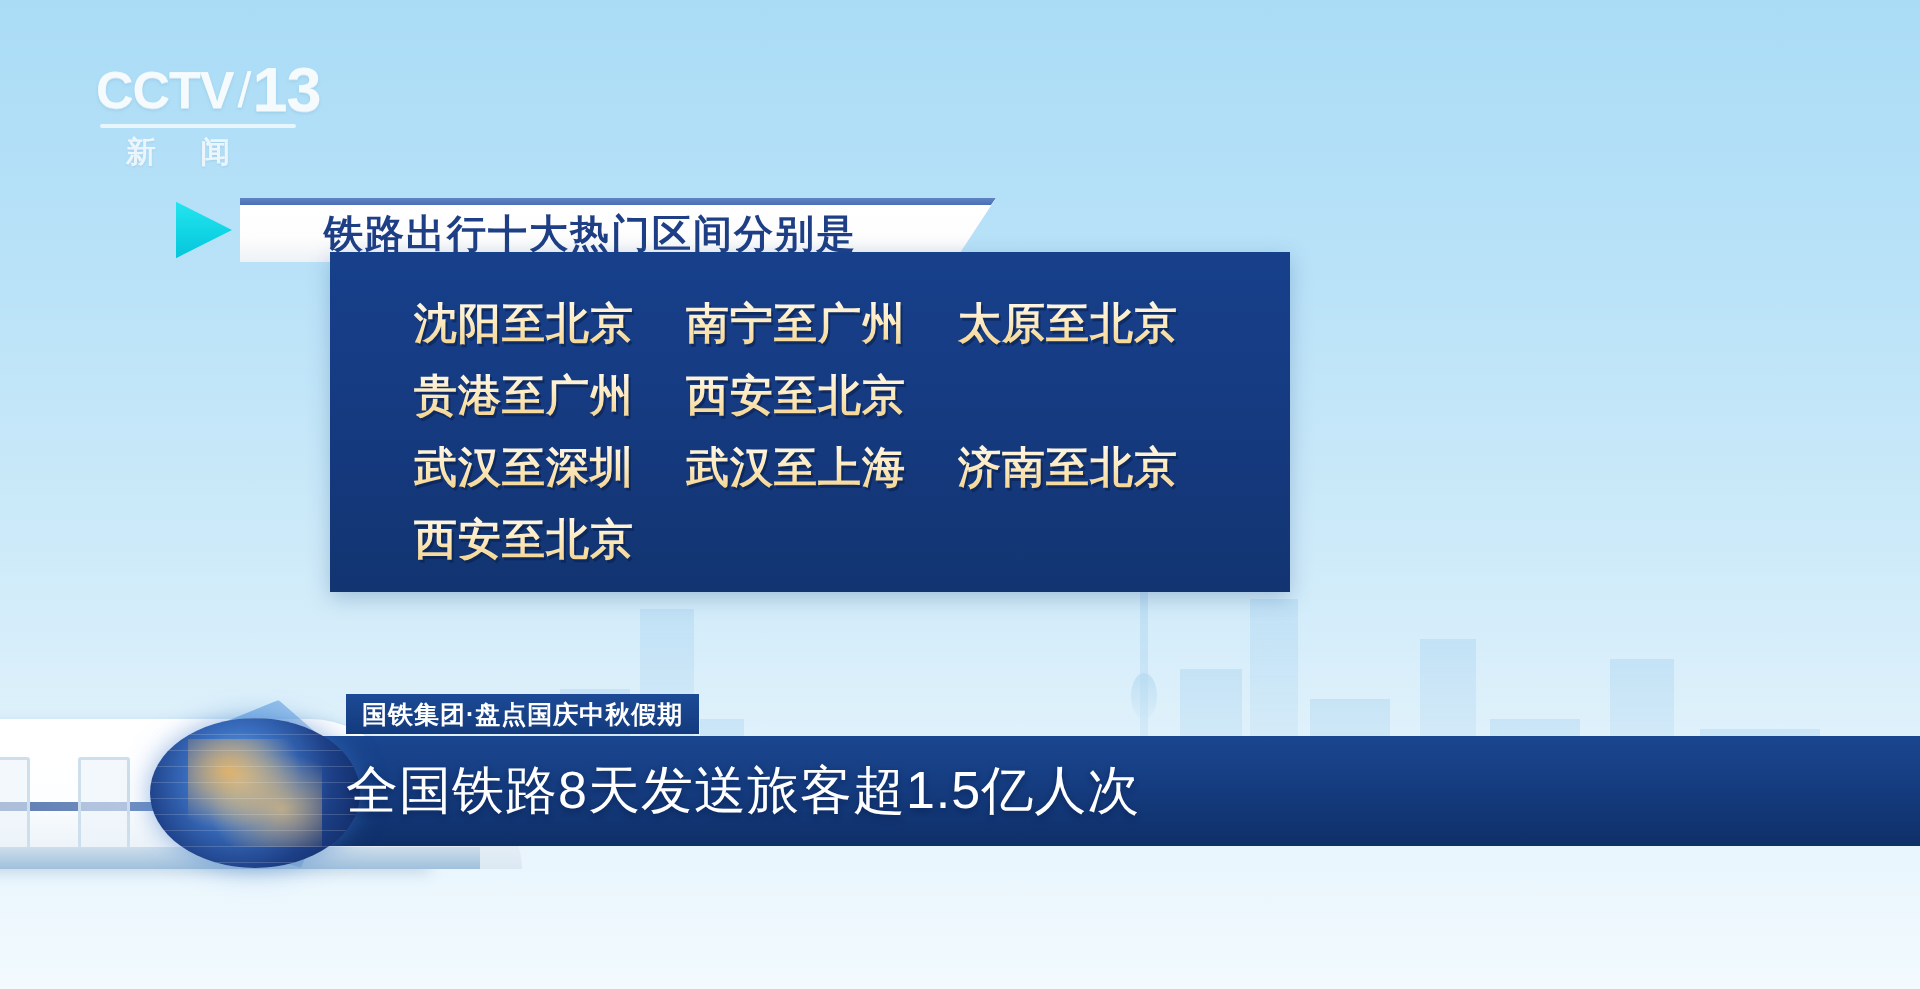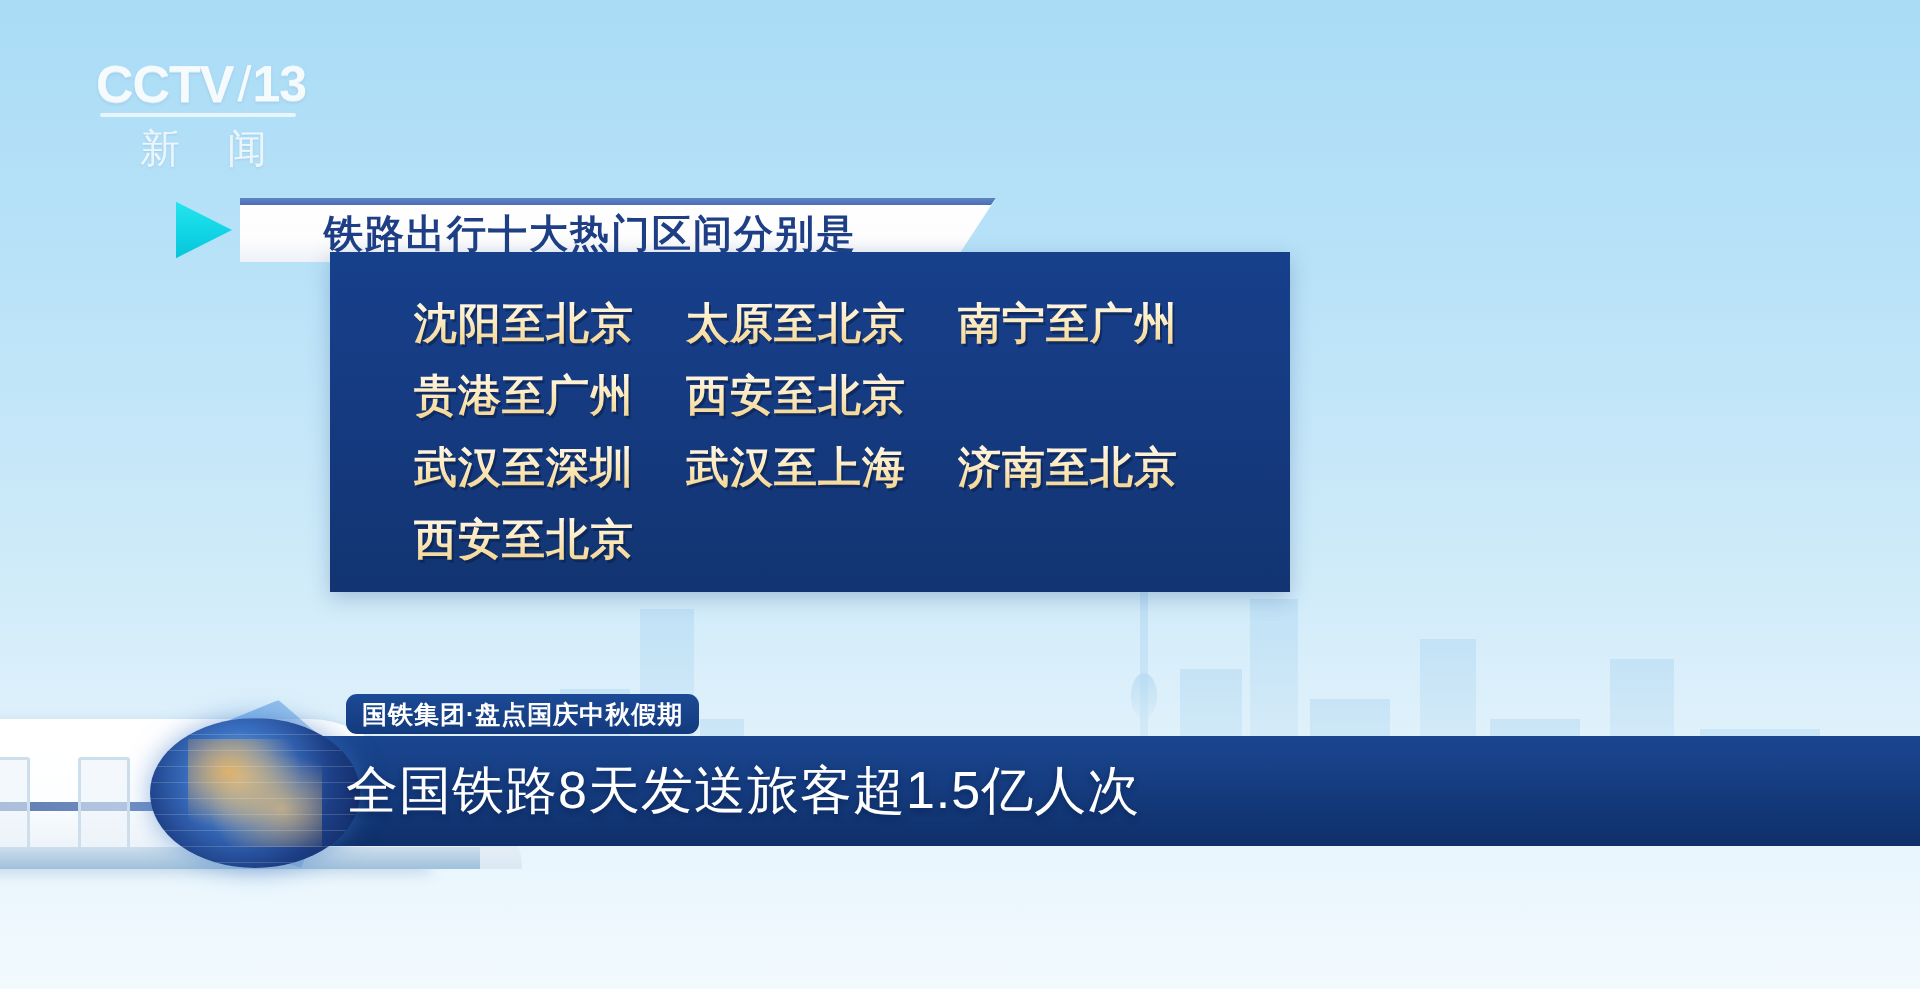--- a/index.html
+++ b/index.html
@@ -53,25 +53,25 @@
 
   
   .logo{position:absolute;left:96px;top:58px;width:230px;height:110px;user-select:none;}
   .logo-main{
     font-size:52px;font-weight:bold;letter-spacing:-1px;line-height:1;
     color:rgba(255,255,255,.80);
     text-shadow:0 1px 0 rgba(255,255,255,.5),0 2px 3px rgba(120,170,205,.35);
     display:flex;align-items:center;
   }
   .logo-slash{font-size:50px;font-weight:300;color:rgba(255,255,255,.8);margin:0 2px 0 4px;}
-  .logo-13{font-size:50px;font-weight:bold;color:rgba(255,255,255,.8);}
+  .logo-13{font-size:63px;font-weight:bold;color:rgba(255,255,255,.8);}
   .logo-rule{width:196px;height:4px;background:rgba(255,255,255,.7);margin:3px 0 4px 4px;border-radius:2px;}
   .logo-sub{
-    font-size:40px;font-weight:normal;color:rgba(255,255,255,.78);
-    letter-spacing:18px;margin-left:44px;
+    font-size:30px;font-weight:bold;color:rgba(255,255,255,.78);
+    letter-spacing:18px;margin-left:30px;
     text-shadow:0 1px 2px rgba(120,170,205,.3);
   }
 
   
   .hdr{position:absolute;left:176px;top:198px;height:64px;display:flex;align-items:center;}
   .hdr-arrow{
     width:56px;height:64px;
     background:linear-gradient(180deg,#27e6ef 0%,#0fd2e3 60%,#06c3d8 100%);
     clip-path:polygon(0 6%,0 94%,100% 50%);
   }
@@ -109,21 +109,21 @@
     -webkit-text-fill-color:transparent;
     filter:drop-shadow(2px 3px 0 rgba(10,30,70,.55));
     font-family:Liberation Mono, monospace;
   }
 
   
   .lt-kicker{
     position:absolute;left:346px;top:694px;height:40px;padding:0 16px;
     display:flex;align-items:center;
     background:linear-gradient(180deg,#1c4a96,#133a7d);
-    color:#ffffff;font-size:25px;font-weight:bold;letter-spacing:1px;white-space:nowrap;border-radius:11px;
+    color:#ffffff;font-size:25px;font-weight:bold;letter-spacing:1px;white-space:nowrap;
   }
   .lt-band{
     position:absolute;left:196px;top:736px;right:0;height:110px;
     background:linear-gradient(180deg,#1a4690 0%,#143a7c 55%,#0f2f68 100%);
   }
   .lt-head{
     position:absolute;left:346px;top:742px;height:98px;display:flex;align-items:center;
     color:#ffffff;font-size:52px;font-weight:normal;letter-spacing:1px;white-space:nowrap;
     text-shadow:0 3px 6px rgba(0,20,60,.45);
   }
@@ -198,22 +198,22 @@
     <div class="hdr-plate">
       <div class="hdr-topbar"></div>
       <div class="hdr-text">铁路出行十大热门区间分别是</div>
     </div>
   </div>
 
   <div class="panel">
     <div class="panel-rows">
       <div class="prow">
         <div class="pcell">沈阳至北京</div>
+        <div class="pcell">南宁至广州</div>
         <div class="pcell">太原至北京</div>
-        <div class="pcell">南宁至广州</div>
       </div>
       <div class="prow">
         <div class="pcell">贵港至广州</div>
         <div class="pcell">西安至北京</div>
       </div>
       <div class="prow">
         <div class="pcell">武汉至深圳</div>
         <div class="pcell">武汉至上海</div>
         <div class="pcell">济南至北京</div>
       </div>

